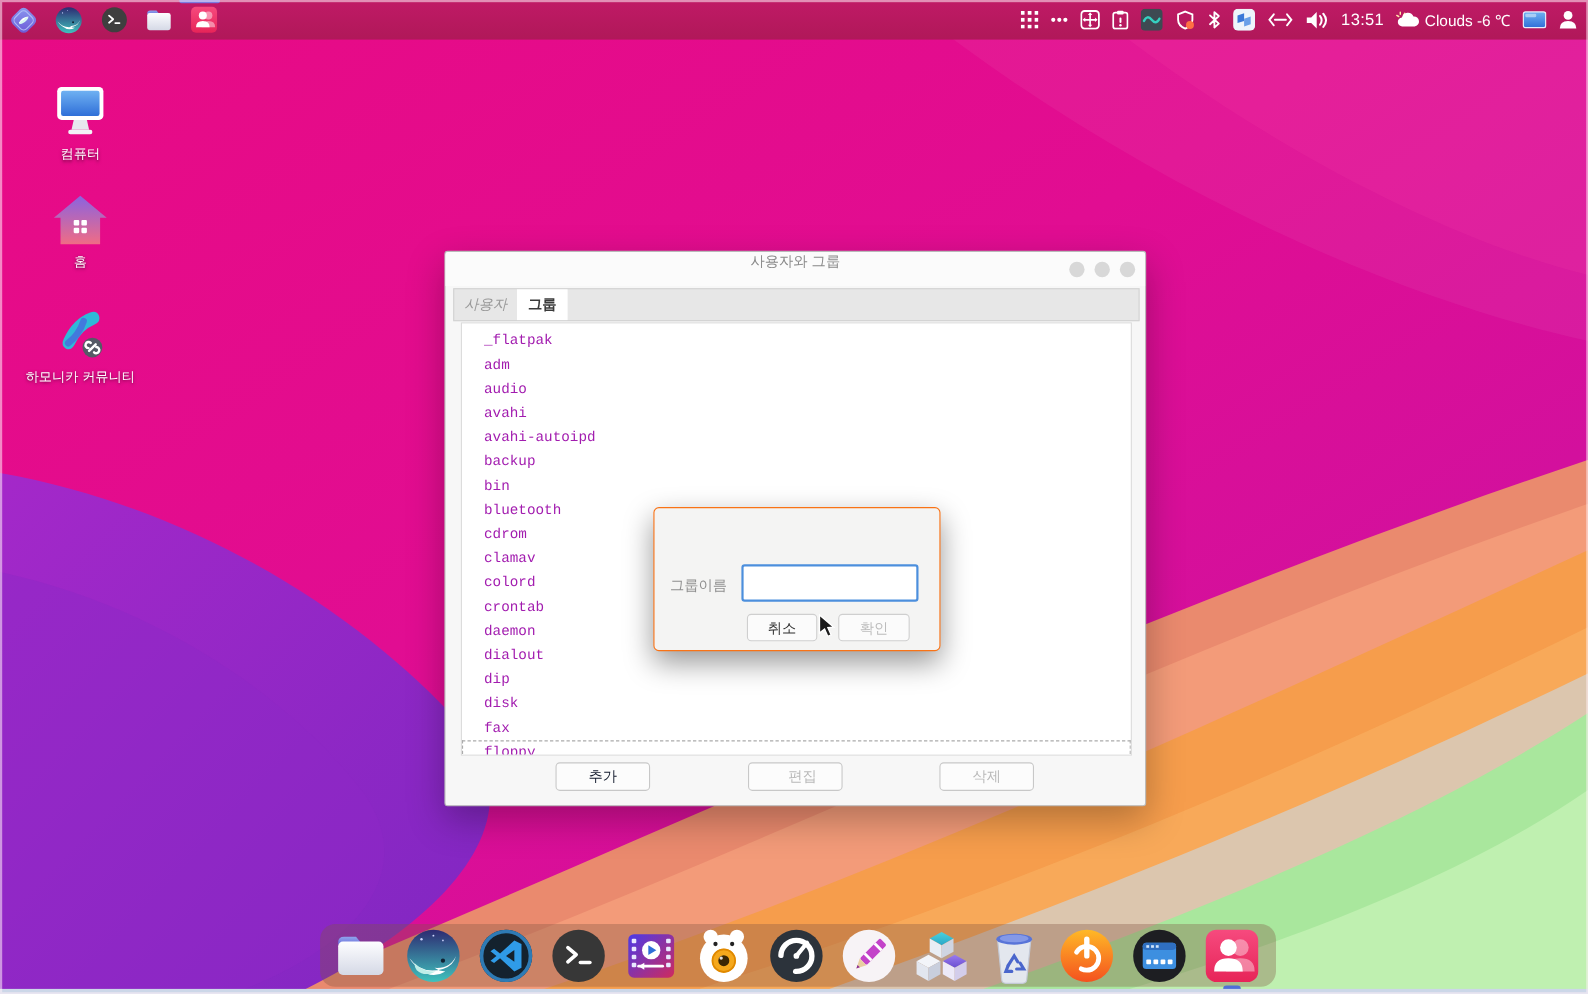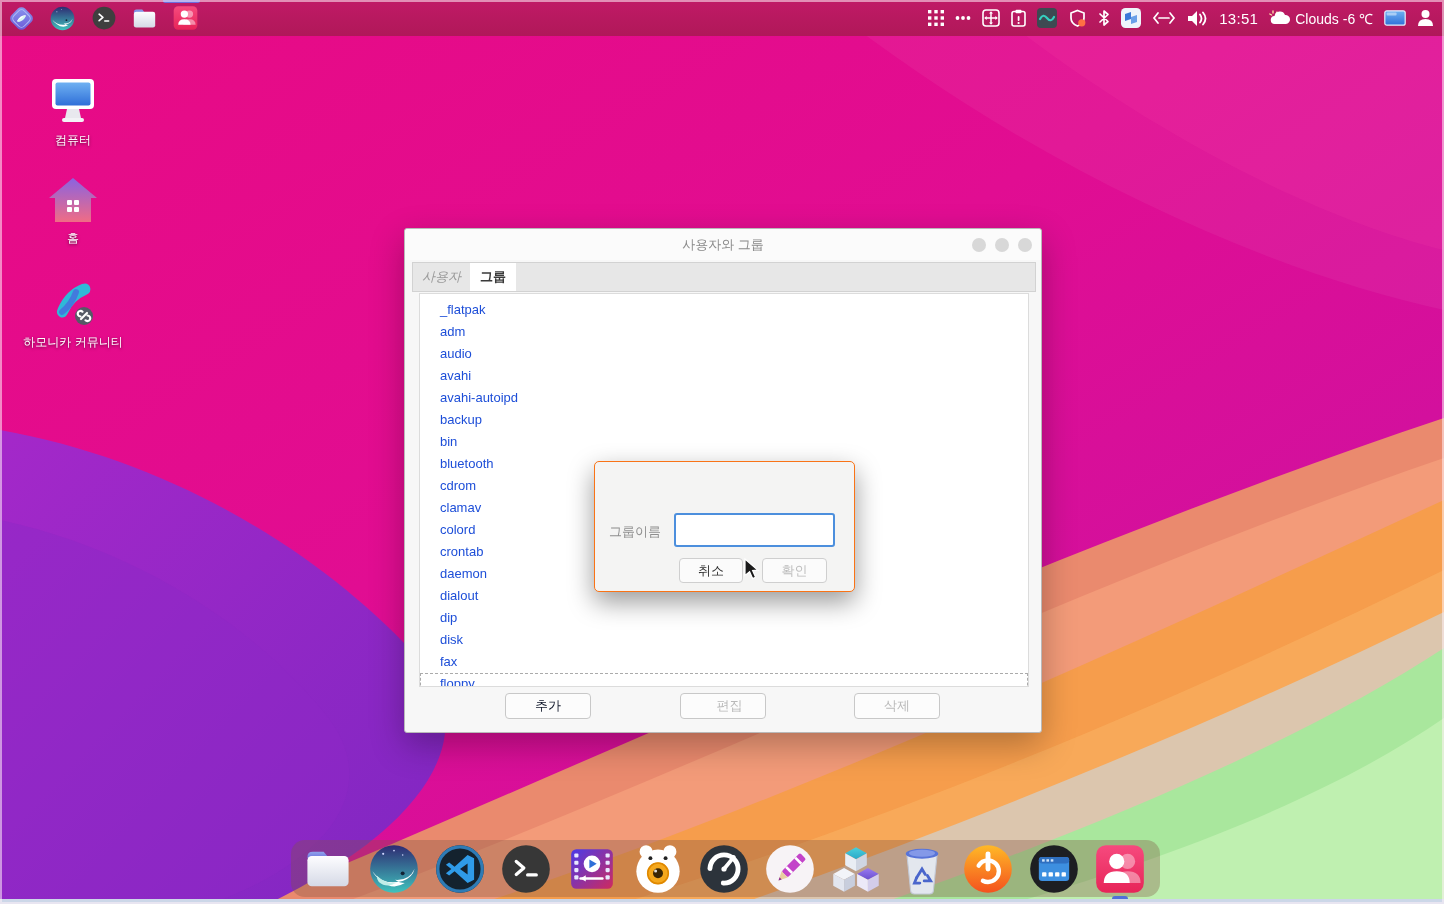--- a/index.html
+++ b/index.html
@@ -29,36 +29,36 @@
   .desk-icon { position:absolute; width:120px; left:13px; text-align:center; z-index:5;
                display:flex; flex-direction:column; align-items:center; gap:4px; }
   .desk-icon .lbl { color:#fff; font-size:12px; text-shadow:0 1px 3px rgba(0,0,0,.6);
                     white-space:nowrap; }
 
   
   .win { position:absolute; left:404px; top:228px; width:638px; height:505px;
          background:#f7f7f7; border:1px solid #b9b9b9; border-radius:3px;
          box-shadow:0 12px 34px rgba(0,0,0,.28); z-index:20; }
   .win-titlebar { position:relative; height:31px; background:#fbfbfb;
-                  display:flex; align-items:center; justify-content:center;
+                  display:flex; align-items:flex-start; justify-content:center;
                   border-radius:3px 3px 0 0; }
   .win-title { font-size:13px; color:#8a8a8a; }
   .win-controls { position:absolute; right:9px; top:0; height:31px;
                   display:flex; align-items:center; gap:9px; }
   .win-dot { width:14px; height:14px; border-radius:50%; background:#d8d8d8; }
   .tabstrip { position:absolute; left:7px; top:33px; width:624px; height:30px;
               background:#e7e7e7; border:1px solid #d2d2d2; display:flex; }
   .tab { height:100%; display:flex; align-items:center; justify-content:center;
          font-size:13px; color:#9a9a9a; }
   .tab.users { width:57px;font-style:italic; }
   .tab.groups { width:46px; background:#fff; color:#3a3a3a; font-weight:bold; }
   .group-list { position:absolute; left:14px; top:64px; width:610px; height:394px;
                 background:#fff; border:1px solid #dcdcdc; overflow:hidden; padding-top:5px; }
   .group-row { height:22px; line-height:22px; padding-left:20px; font-size:13px;
-               color:#1d4ed8; }
+               color:#a21caf;font-family:Liberation Mono, monospace; }
   .group-row:last-child { outline:1px dashed #ababab; outline-offset:-1px; }
   .win-btn { position:absolute; top:464px; width:86px; height:26px; background:#fcfcfc;
              border:1px solid #c8c8c8; border-radius:4px; font-size:13px; color:#0f172a;
              font-family:"Liberation Sans", sans-serif; }
   .win-btn.disabled { color:#b9b9b9; }
   .btn-add { left:100px; } .btn-edit { left:275px;padding-left:13px; } .btn-del { left:449px; }
 
   
   .modal { position:absolute; left:594px; top:461px; width:261px; height:131px;
            background:#f4f4f3; border:1px solid #f97316; border-radius:5px;

